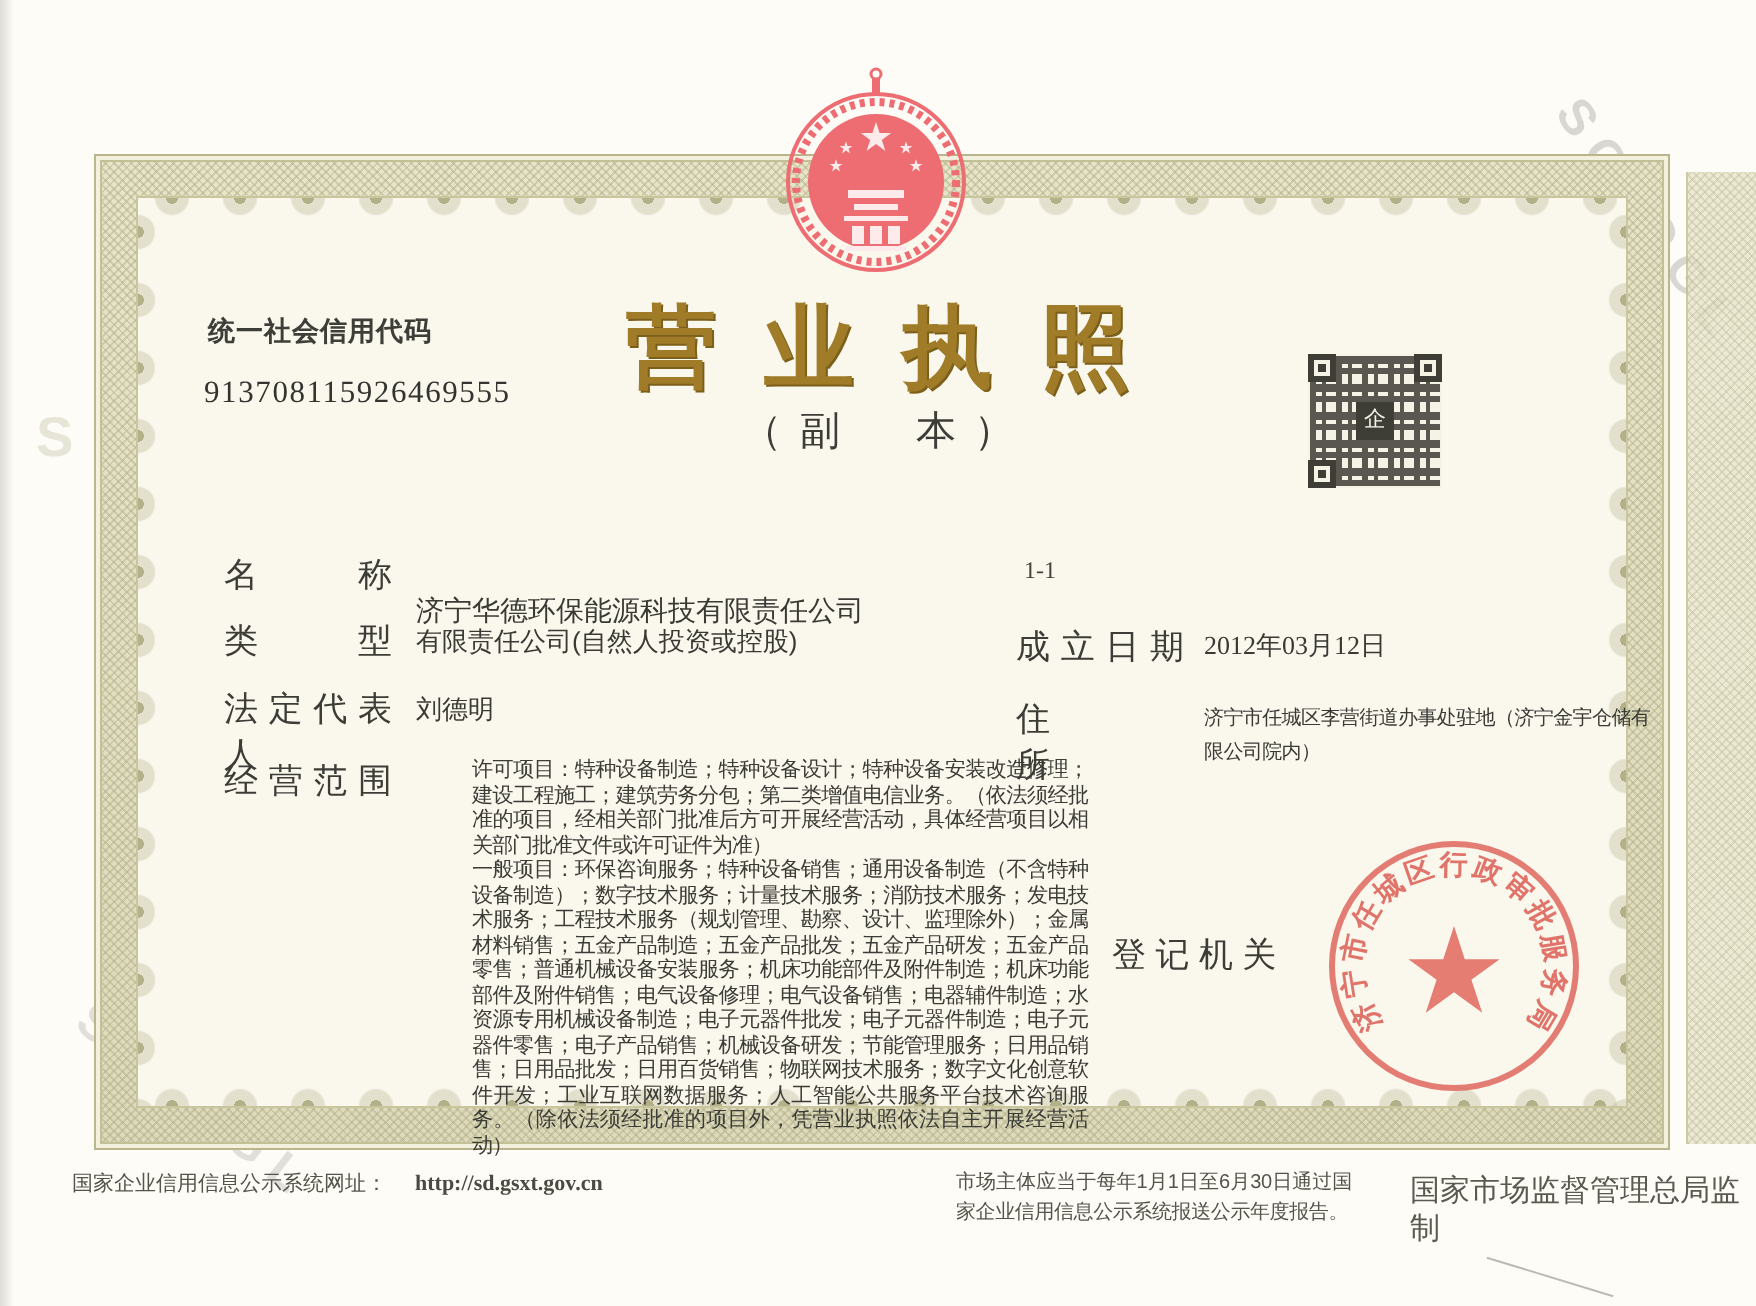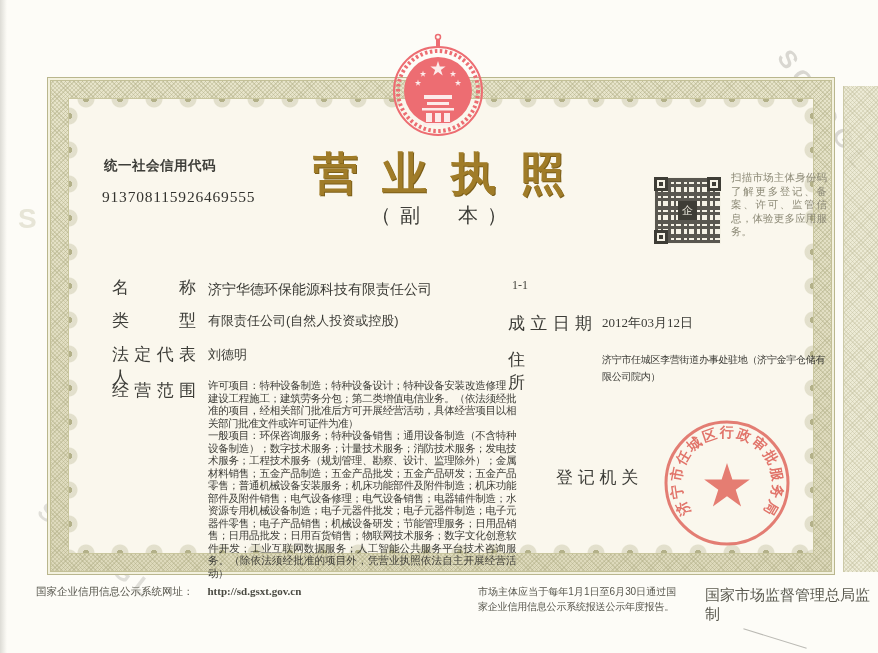--- a/index.html
+++ b/index.html
@@ -78,24 +78,24 @@
        color:#f5f2e6;font-size:11px;line-height:19px;text-align:center;}
   .qr-caption{position:absolute;left:731px;top:171px;width:96px;font-size:10.5px;
        line-height:13.5px;color:#8e8b78;text-align:justify;}
 
   
   .row{position:absolute;display:flex;align-items:flex-start;}
   .flabel{font-size:17px;font-weight:500;color:#3d3d38;flex:none;
        text-align:justify;text-align-last:justify;}
   .lw{width:84px;}
   .fvalue{color:#3a3a35;}
-  .r-name{left:112px;top:276px;}  .r-name .fvalue{margin-left:12px;margin-top:5px;font-size:14px;}
+  .r-name{left:112px;top:276px;}  .r-name .fvalue{margin-left:12px;margin-top:21px;font-size:14px;}
   .r-type{left:112px;top:309px;}  .r-type .fvalue{margin-left:12px;margin-top:3px;font-size:13px;}
   .r-legal{left:112px;top:343px;} .r-legal .fvalue{margin-left:12px;margin-top:3px;font-size:13px;}
-  .r-scope{left:112px;top:379px;}
+  .r-scope{left:112px;top:379px;gap:28px;}
   .scope-text{margin-left:12px;width:308px;font-size:10.6px;letter-spacing:-.6px;
        line-height:12.5px;text-align:justify;color:#3c3c37;}
   .scope-text p{margin:0;}
   .r-capital{left:508px;top:276px;} .r-capital .fvalue{margin-left:10px;margin-top:3px;font-size:12.5px;}
   .r-est{left:508px;top:312px;}    .r-est .fvalue{margin-left:10px;margin-top:2px;font-size:13px;font-family:"Liberation Serif",serif;}
   .r-addr{left:508px;top:348px;}   .r-addr .fvalue{margin-left:10px;margin-top:3px;font-size:10px;
        width:232px;line-height:17px;letter-spacing:-.3px;}
   .registrar{position:absolute;left:556px;top:466px;font-size:17px;font-weight:500;color:#3d3d38;}
 
   
@@ -167,21 +167,20 @@
   <div class="doc-subtitle">（副　本）</div>
   <div class="page-no">1-1</div>
 
   <div class="qr">
     <div class="qr-noise"></div>
     <div class="qf tl"></div>
     <div class="qf tr"></div>
     <div class="qf bl"></div>
     <div class="qc">企</div>
   </div>
-  <div class="qr-caption">扫描市场主体身份码了解更多登记、备案、许可、监管信息，体验更多应用服务。</div>
 
   <div class="row r-name">
     <div class="flabel lw">名　　称</div>
     <div class="fvalue">济宁华德环保能源科技有限责任公司</div>
   </div>
   <div class="row r-type">
     <div class="flabel lw">类　　型</div>
     <div class="fvalue">有限责任公司(自然人投资或控股)</div>
   </div>
   <div class="row r-legal">

